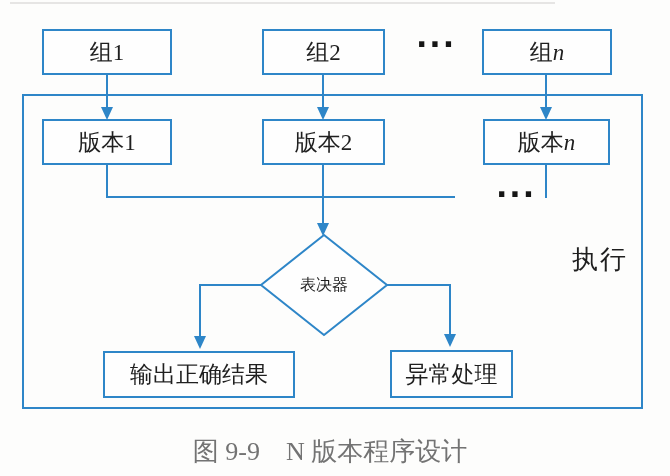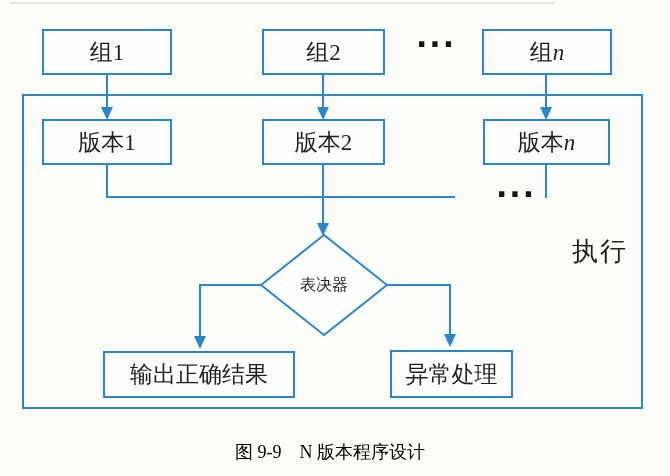--- a/index.html
+++ b/index.html
@@ -34,27 +34,27 @@
     position:absolute;
     font-family:"DejaVu Sans","Liberation Sans",sans-serif;
     font-weight:bold;font-size:30px;line-height:30px;
     letter-spacing:2px;color:#151515;
   }
   .diamond-label{
     position:absolute;left:264px;top:272px;width:120px;
     text-align:center;font-size:16px;line-height:26px;
   }
   .exec-label{
-    position:absolute;left:572px;top:238px;width:66px;
+    position:absolute;left:572px;top:246px;width:66px;
     font-size:26px;line-height:28px;letter-spacing:2px;
   }
   .caption{
     position:absolute;left:0px;top:436px;width:660px;
-    text-align:center;font-size:18px;line-height:32px;
-    color:#000000;
+    text-align:center;font-size:26px;line-height:32px;
+    color:#737373;
   }
 </style>
 </head>
 <body>
 
 <div class="stage">
 
   <div class="scan-line"></div>
 
   <svg class="wires" viewBox="0 0 670 476" xmlns="http://www.w3.org/2000/svg">

